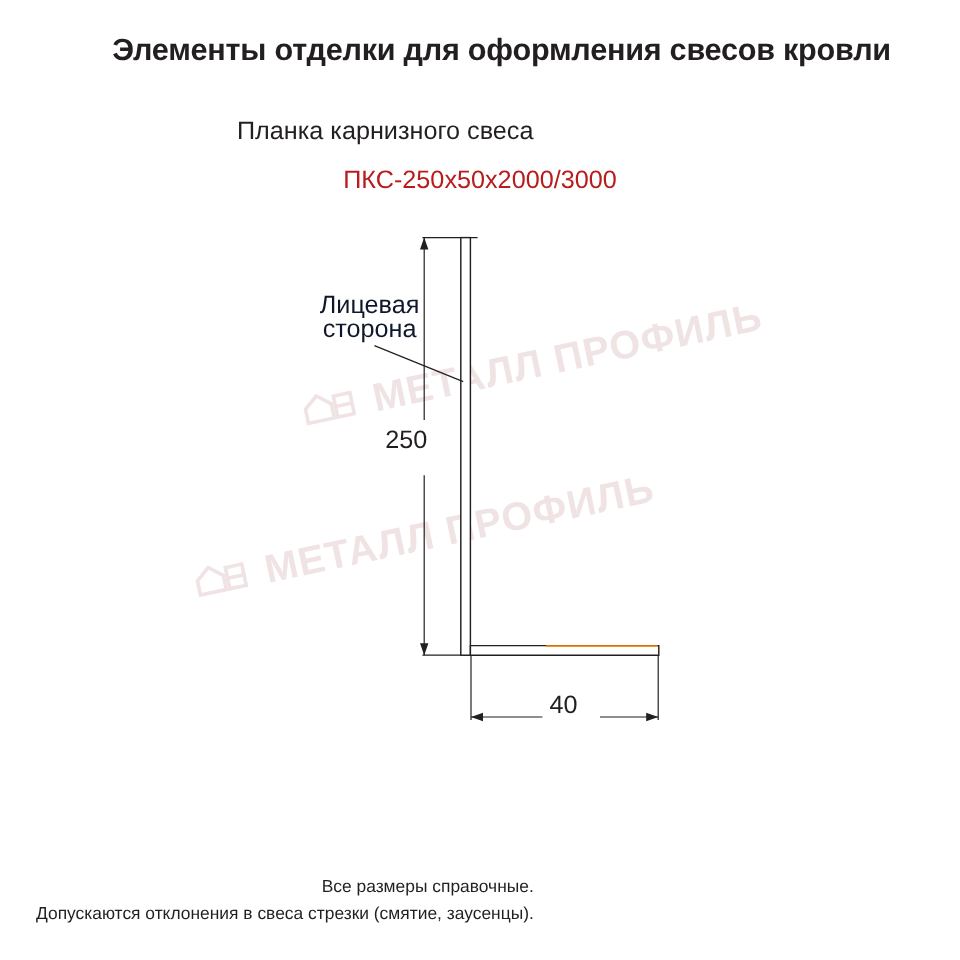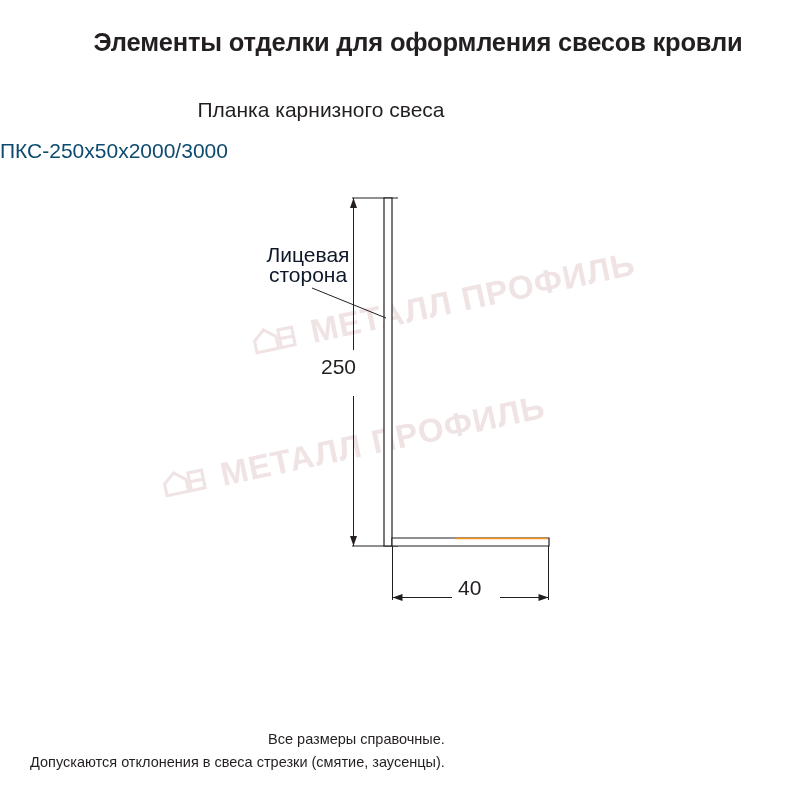--- a/index.html
+++ b/index.html
@@ -41,22 +41,23 @@
     text-align: center;
     font-size: 21px;
     color: #231f20;
     white-space: nowrap;
   }
   .sub-title-2 {
     position: absolute;
     top: 139px;
     left: 0;
     width: 800px;
+    text-align: center;
     font-size: 21px;
-    color: #0c4a6e;
+    color: #b91c1c;
     white-space: nowrap;
   }
 
   
   .watermark {
     position: absolute;
     display: flex;
     align-items: center;
     gap: 14px;
     opacity: 1;

